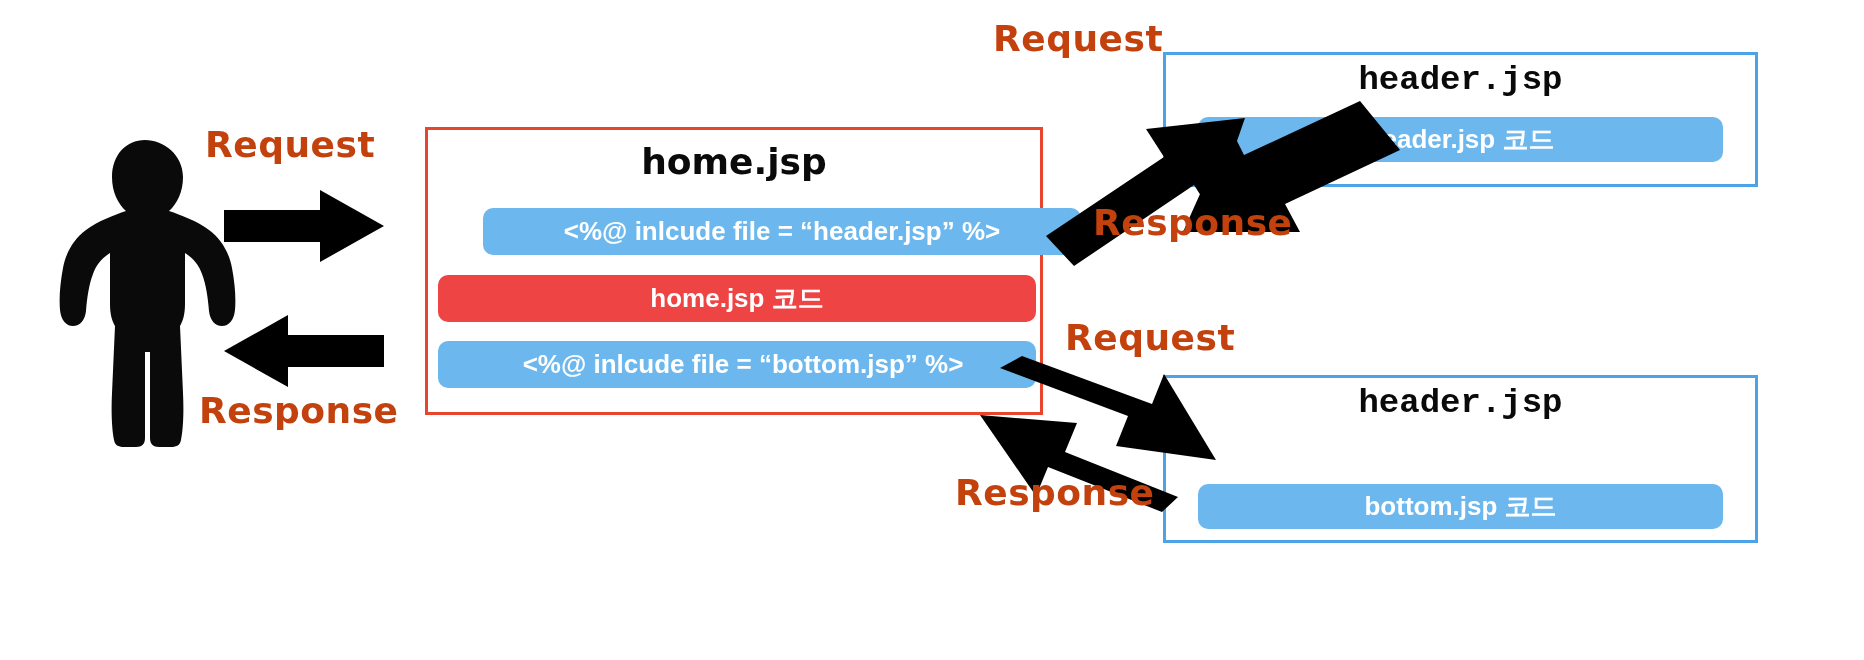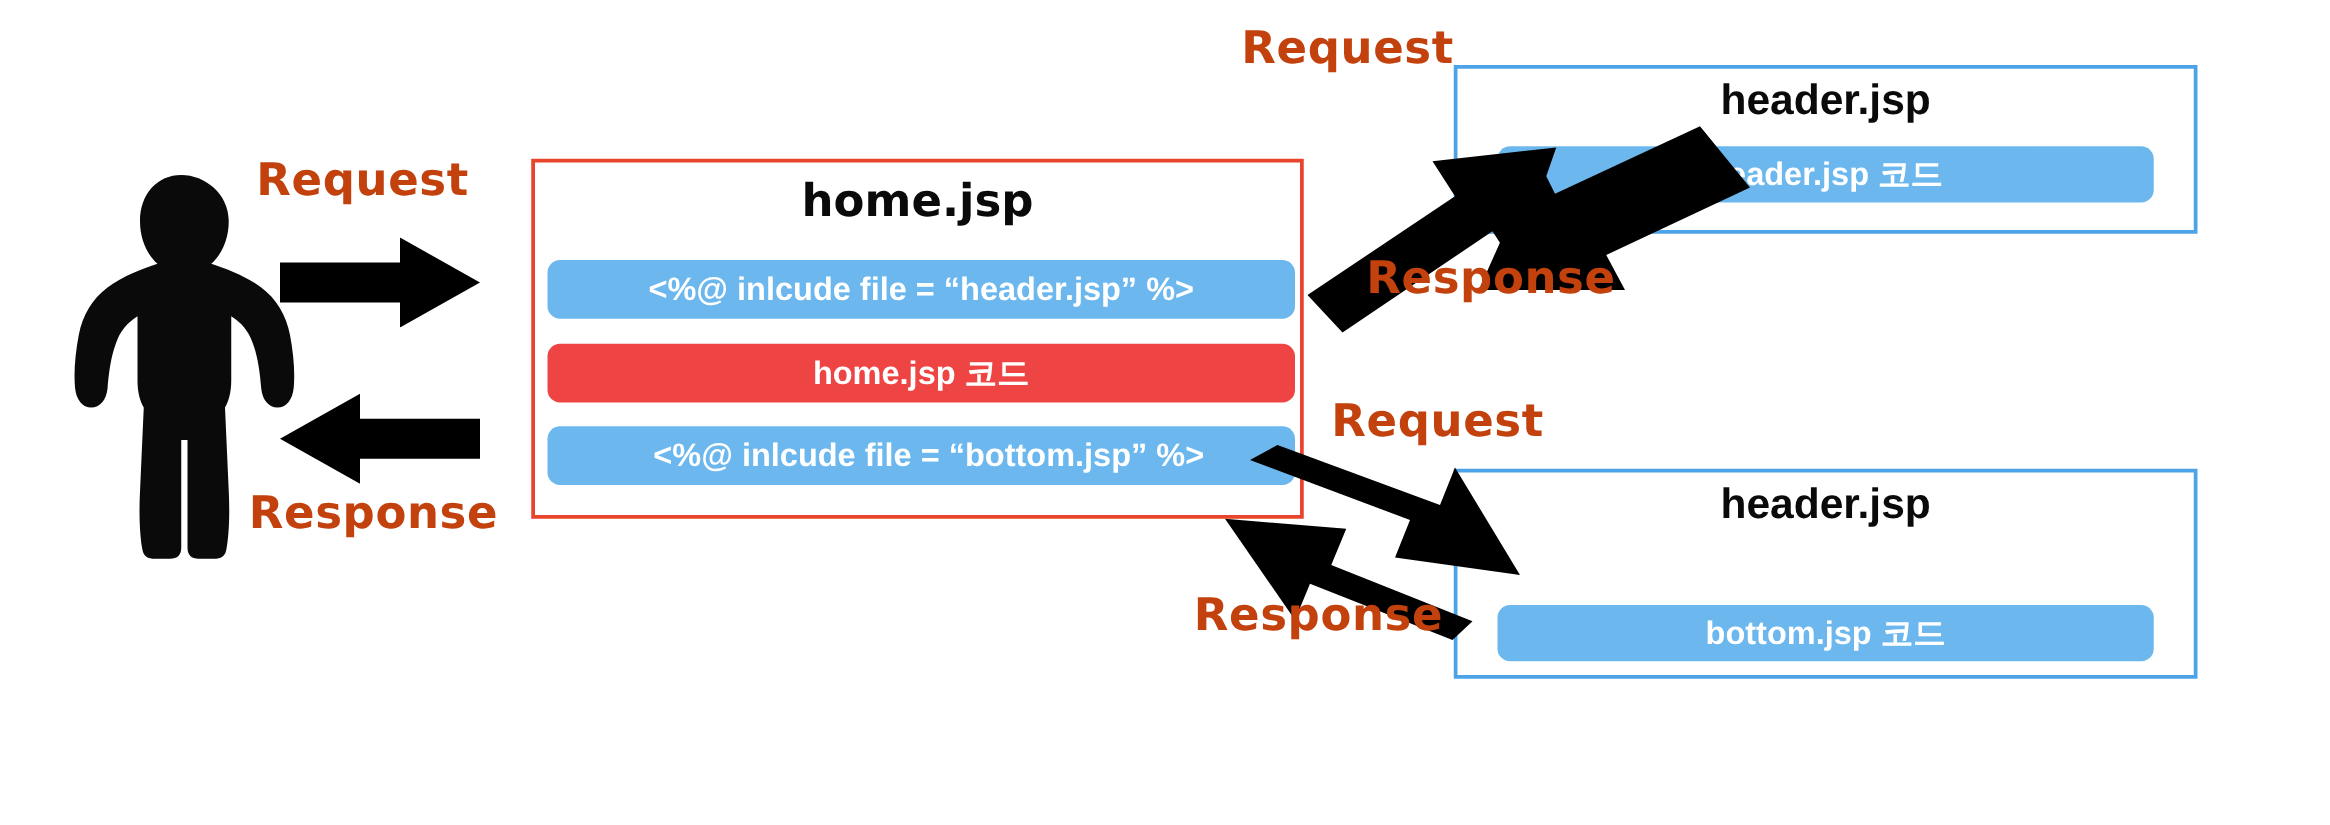--- a/index.html
+++ b/index.html
@@ -72,40 +72,40 @@
     justify-content: center;
     color: #ffffff;
     font-family: "Liberation Sans", sans-serif;
     font-weight: bold;
     font-size: 26px;
     white-space: nowrap;
     box-sizing: border-box;
   }
   .pill.blue { background: #6cb8ee; }
   .pill.gray { background: #ef4444; }
-  #home-pill-header { top: 78px; }
+  #home-pill-header { top: 78px; margin-left: 45px; }
   #home-pill-code   { top: 145px; }
   #home-pill-bottom { top: 211px; padding-left: 12px; }
 
   
   .file-box {
     position: absolute;
     border: 3px solid #4da3e8;
     background: #ffffff;
     box-sizing: border-box;
   }
   #header-box { left: 1163px; top: 52px;  width: 595px; height: 135px; }
   #bottom-box { left: 1163px; top: 375px; width: 595px; height: 168px; }
 
   .file-title {
     position: absolute;
     left: 0; right: 0;
     top: 8px;
     text-align: center;
-    font-family: Liberation Sans, sans-serif;
+    font-family: Liberation Mono, monospace;
     font-weight: bold;
     font-size: 34px;
     color: #0a0a0a;
     line-height: 1;
   }
   .file-pill {
     position: absolute;
     left: 32px;
     width: 525px;
     height: 45px;

